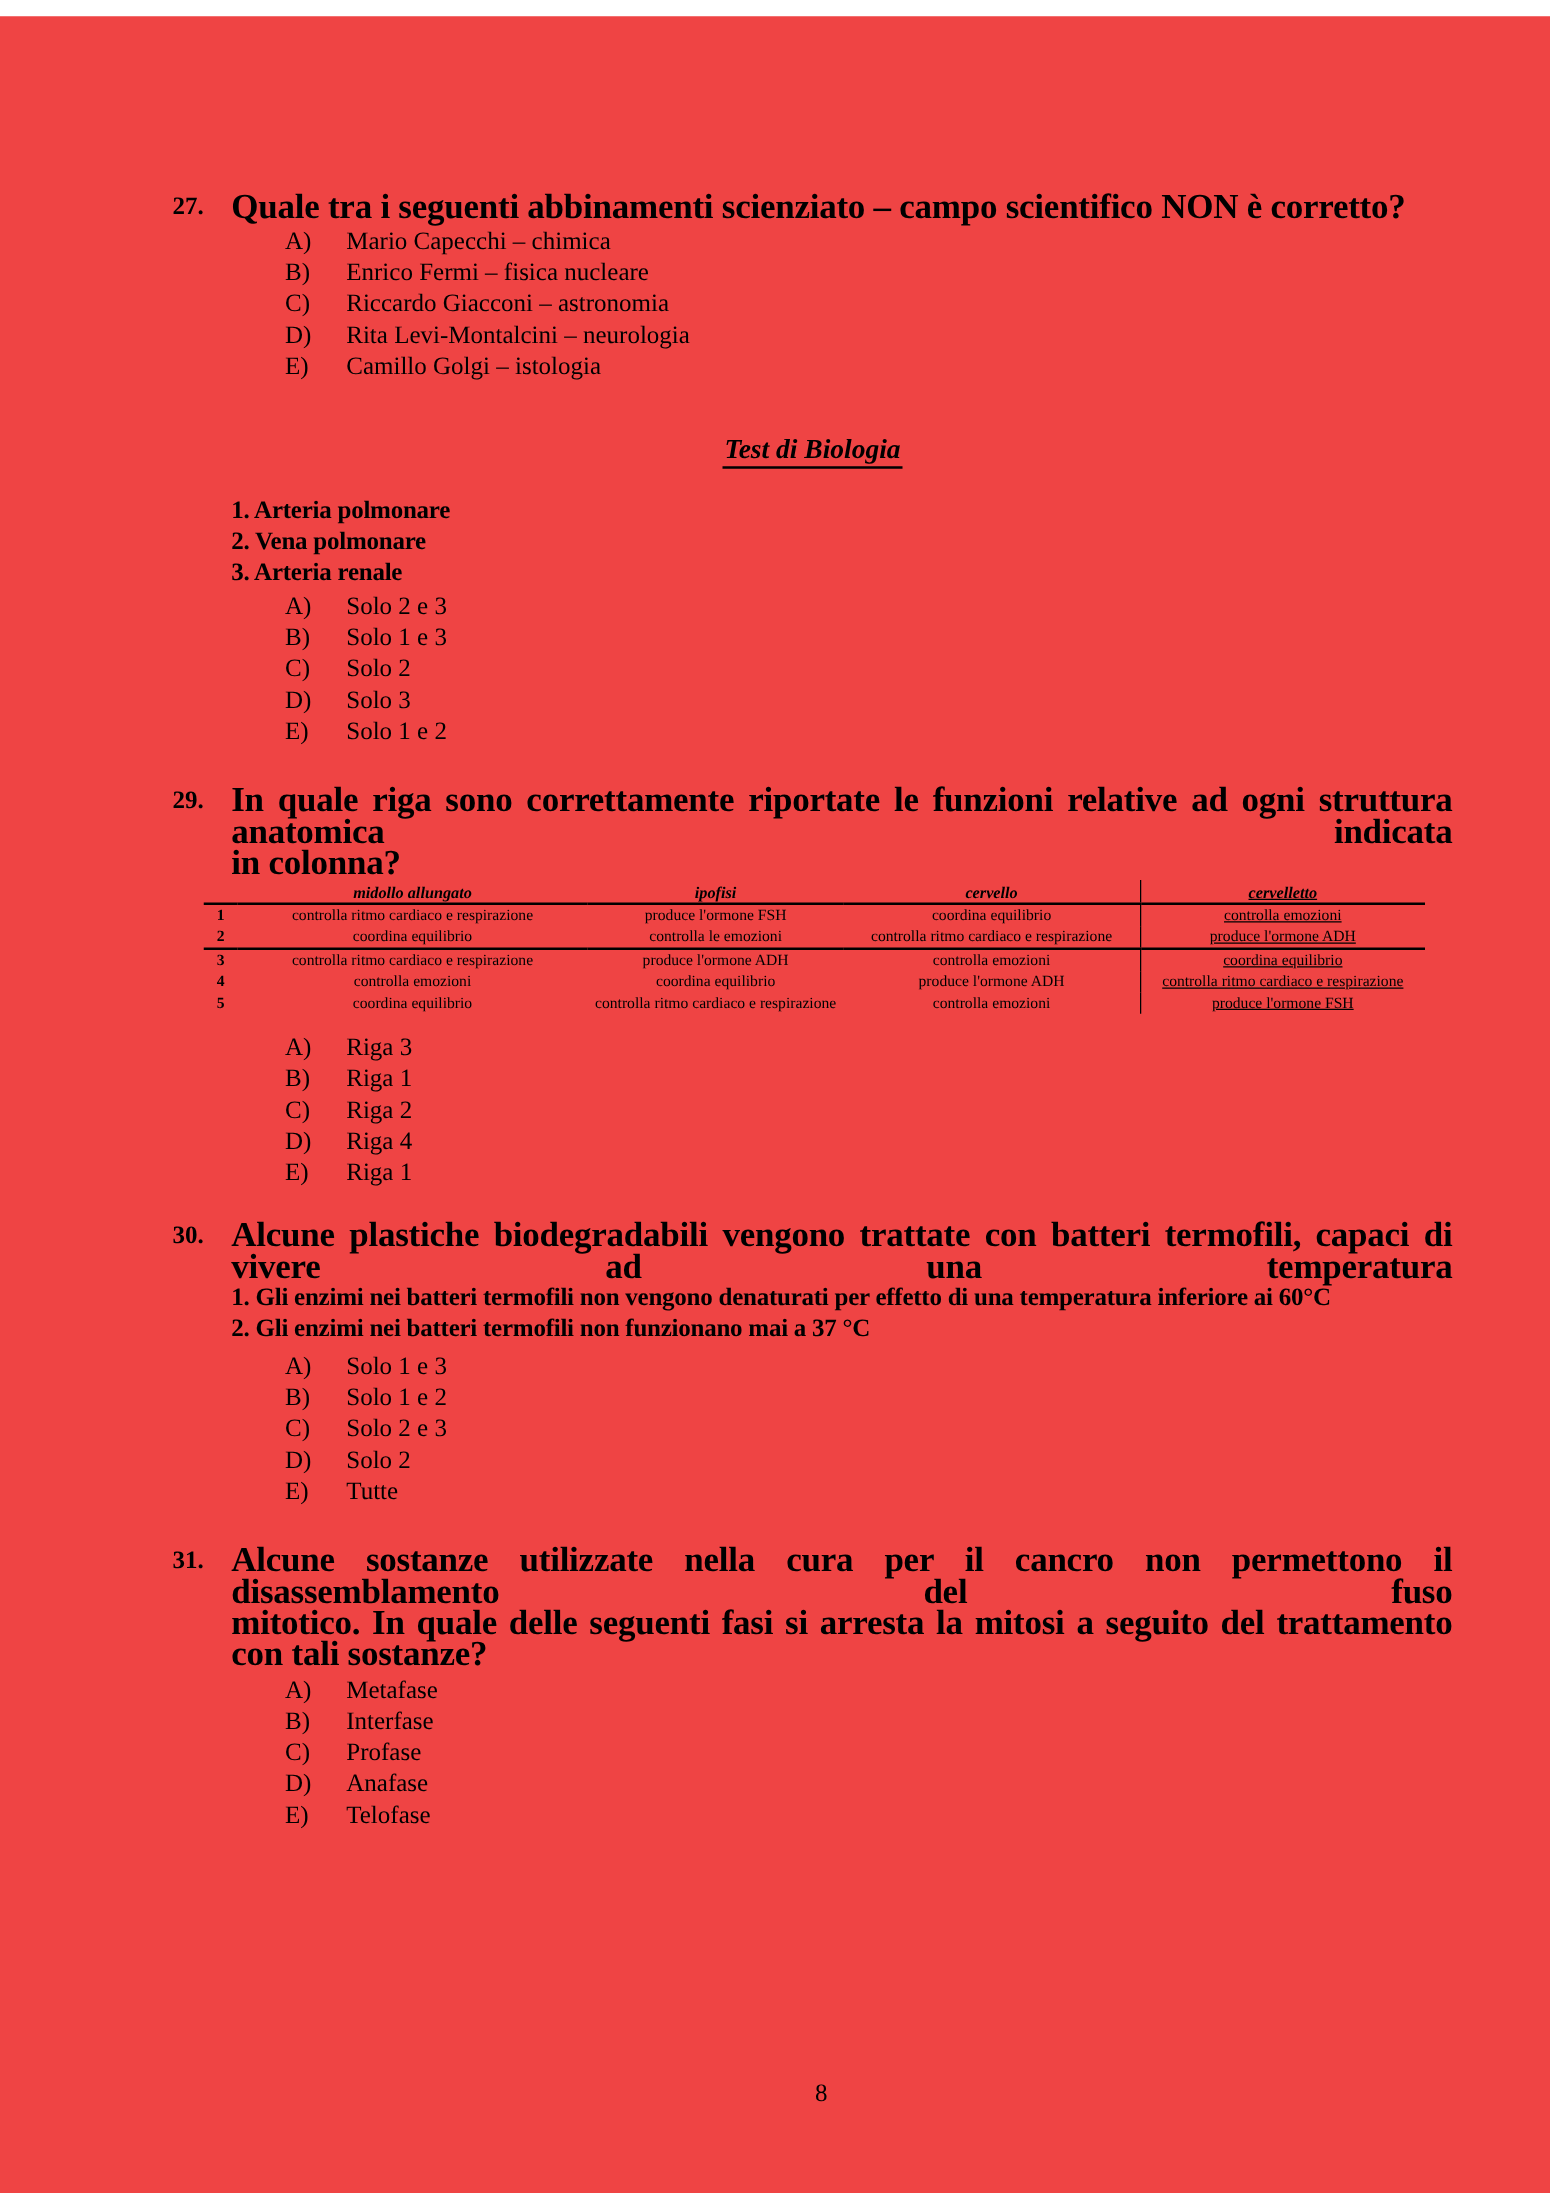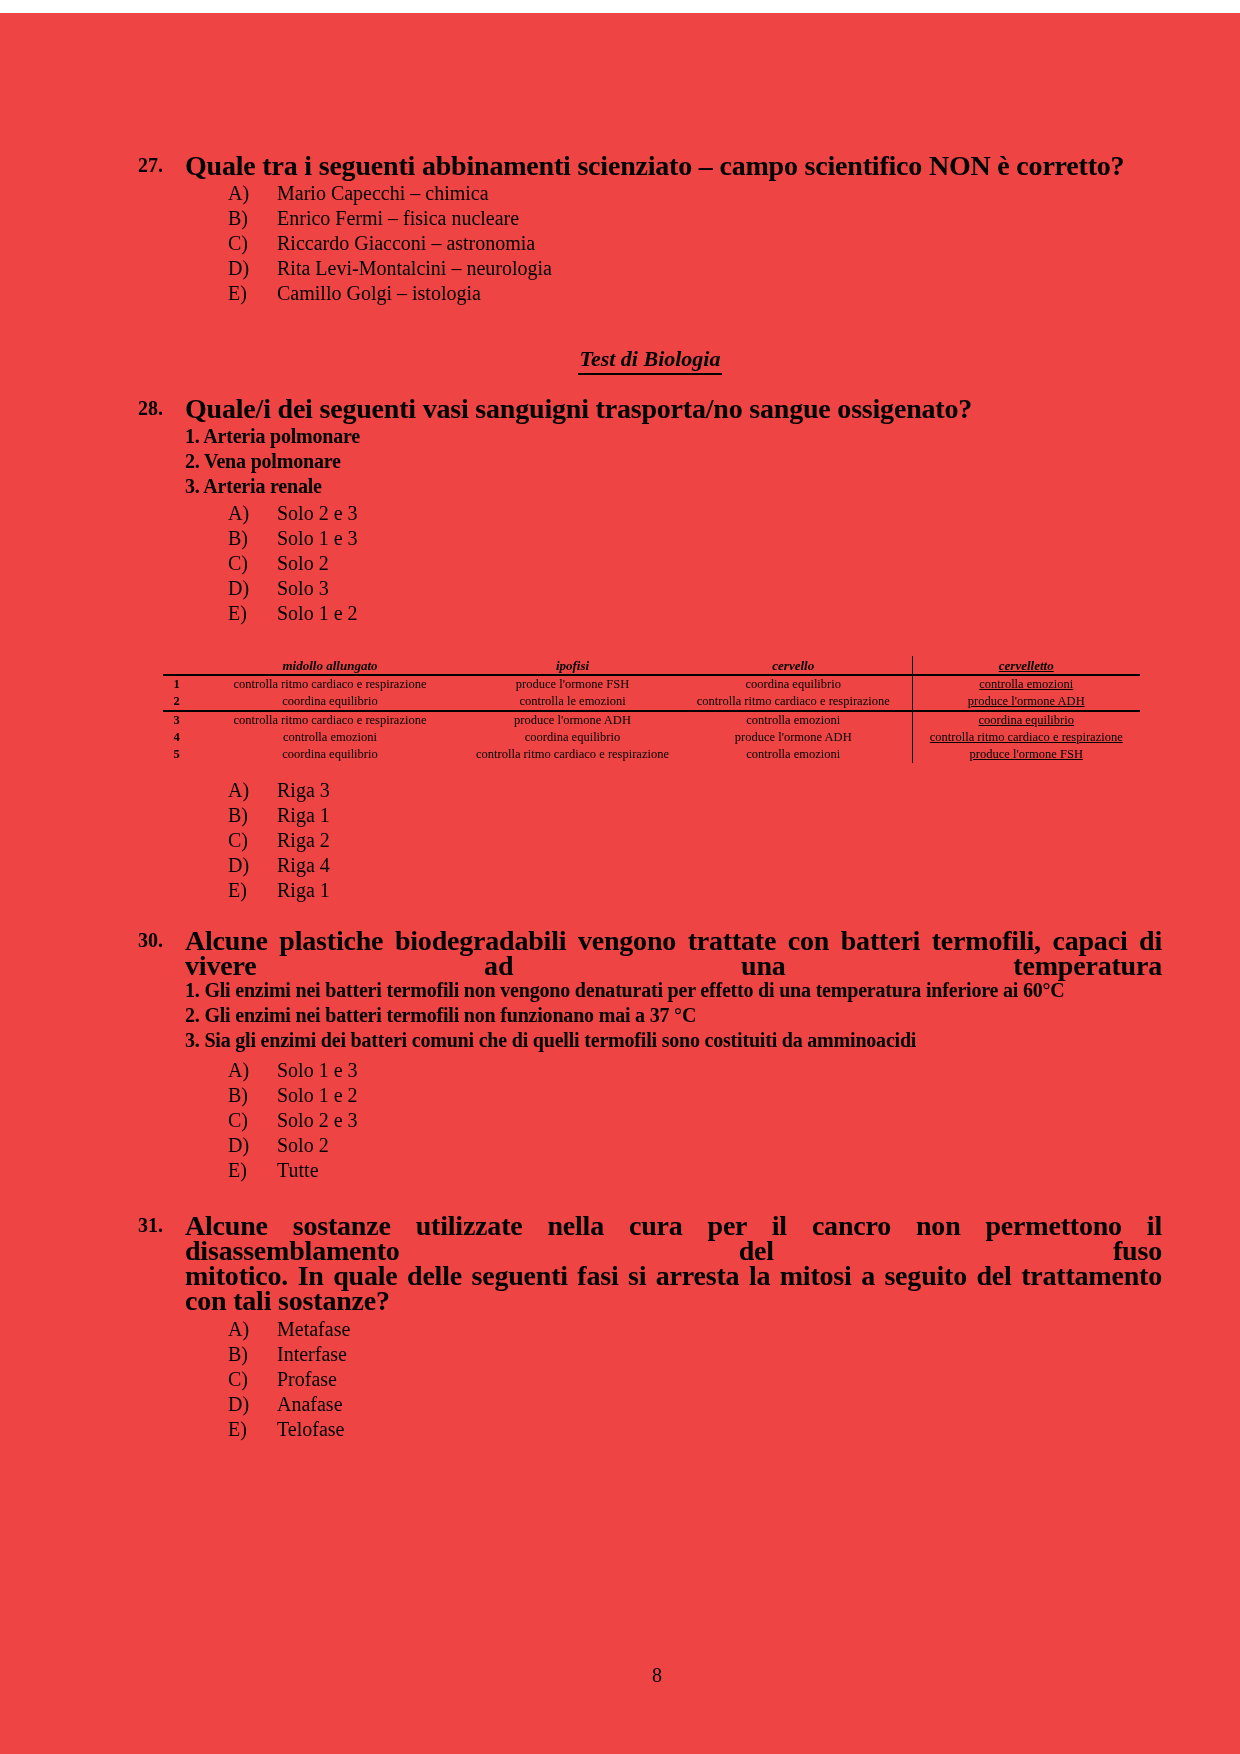--- a/index.html
+++ b/index.html
@@ -94,26 +94,20 @@
             <div class="option">
               <span class="opt-letter">E)</span>
               <span class="opt-text">Camillo Golgi – istologia</span>
             </div>
           </div>
         </div>
       </div>
     <h2 class="section-heading"><span class="heading-text">Test di Biologia</span></h2>
     <div id="post-heading-questions">
         <div class="question q28">
-          <div class="q-line">
-            <span class="q-num">28.</span>
-            <div class="q-text">
-              <div class="jline last">Quale/i dei seguenti vasi sanguigni trasporta/no sangue ossigenato?</div>
-            </div>
-          </div>
           <div class="statements">
             <div class="statement">1. Arteria polmonare</div>
             <div class="statement">2. Vena polmonare</div>
             <div class="statement">3. Arteria renale</div>
           </div>
           <div class="options">
             <div class="option">
               <span class="opt-letter">A)</span>
               <span class="opt-text">Solo 2 e 3</span>
             </div>
@@ -129,20 +123,27 @@
               <span class="opt-letter">D)</span>
               <span class="opt-text">Solo 3</span>
             </div>
             <div class="option">
               <span class="opt-letter">E)</span>
               <span class="opt-text">Solo 1 e 2</span>
             </div>
           </div>
         </div>
         <div class="question q29">
+          <div class="q-line">
+            <span class="q-num">29.</span>
+            <div class="q-text">
+              <div class="jline">In quale riga sono correttamente riportate le funzioni relative ad ogni struttura anatomica indicata</div>
+              <div class="jline last">in colonna?</div>
+            </div>
+          </div>
           <table class="func-table">
             <colgroup>
               <col style="width: 27px;">
               <col style="width: 280px;">
               <col style="width: 205px;">
               <col style="width: 237px;">
               <col style="width: 228px;">
             </colgroup>
             <thead>
               <tr>
@@ -217,21 +218,20 @@
         <div class="question q30">
           <div class="q-line">
             <span class="q-num">30.</span>
             <div class="q-text">
               <div class="jline">Alcune plastiche biodegradabili vengono trattate con batteri termofili, capaci di vivere ad una temperatura</div>
             </div>
           </div>
           <div class="statements">
             <div class="statement">1. Gli enzimi nei batteri termofili non vengono denaturati per effetto di una temperatura inferiore ai 60°C</div>
             <div class="statement">2. Gli enzimi nei batteri termofili non funzionano mai a 37 °C</div>
-            <div class="statement">3. Sia gli enzimi dei batteri comuni che di quelli termofili sono costituiti da amminoacidi</div>
           </div>
           <div class="options">
             <div class="option">
               <span class="opt-letter">A)</span>
               <span class="opt-text">Solo 1 e 3</span>
             </div>
             <div class="option">
               <span class="opt-letter">B)</span>
               <span class="opt-text">Solo 1 e 2</span>
             </div>

